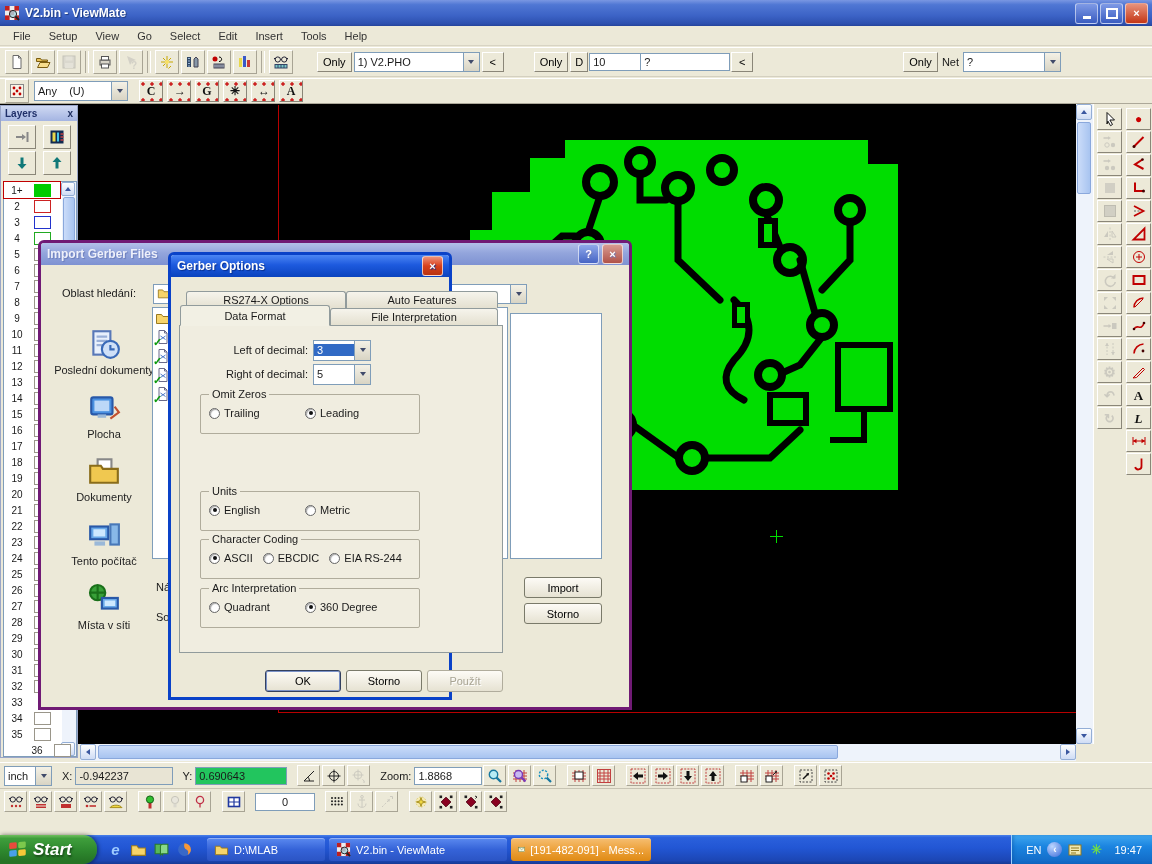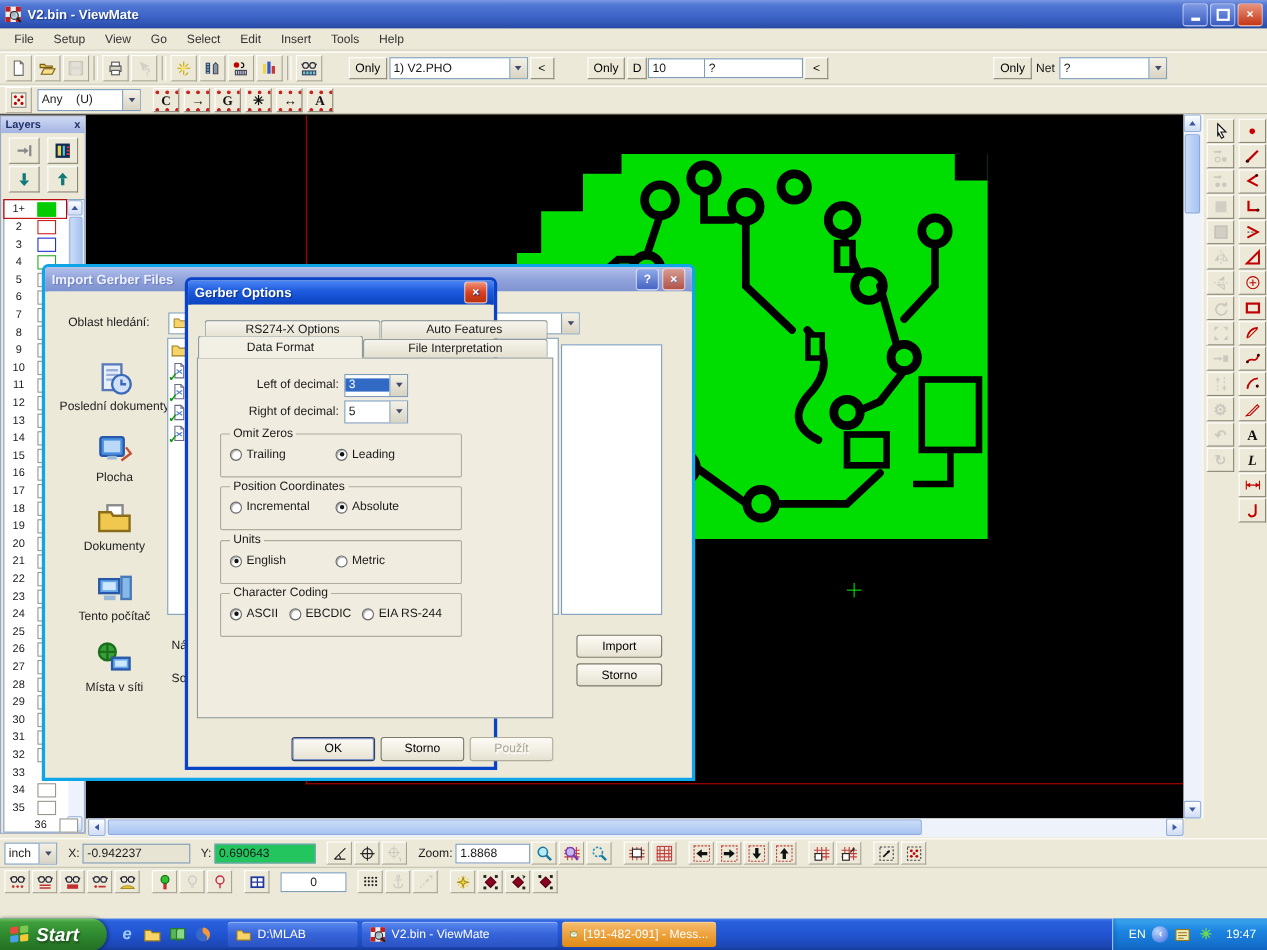--- a/index.html
+++ b/index.html
@@ -89,21 +89,21 @@
   .lrow{position:absolute;left:0;width:56px;height:16px;display:flex;align-items:center;}
   .lrow.lsel{outline:1px solid #c00000;}
   .lnum{width:26px;text-align:center;font-size:10px;}
   .lsw{width:15px;height:11px;border:1px solid #9a968a;background:#fff;margin-left:4px;}
   .lp-scroll{position:absolute;right:0;top:0;width:14px;height:100%;background:#eef3fb;}
   
   .dlg{position:absolute;box-sizing:border-box;background:#ece9d8;border-radius:6px 6px 0 0;}
   .dlg .dtitle{height:22px;display:flex;align-items:center;padding:0 6px;border-radius:3px 3px 0 0;
     color:#fff;font-weight:bold;font-size:12px;}
   .dlg .dbody{position:absolute;left:3px;right:3px;top:22px;bottom:3px;background:#ece9d8;}
-  .dlg-inactive{border:3px solid #0ea5e9;}
+  .dlg-inactive{border:3px solid #701a75;}
   .dlg-inactive .dtitle{background:linear-gradient(180deg,#b3c0ea 0%,#93a5dc 45%,#7e92d2 100%);color:#eef0fa;text-shadow:1px 1px 1px #6a7cba;}
   .dlg-active{border:3px solid #0a42c8;}
   .dlg-active .dtitle{background:linear-gradient(180deg,#4c86f4 0%,#1d5ade 45%,#0a43be 100%);text-shadow:1px 1px 1px #083090;}
   .dbtn{width:19px;height:18px;border-radius:3px;border:1px solid #fffa;margin-left:3px;
     display:flex;align-items:center;justify-content:center;color:#fff;font-weight:bold;font-size:11px;}
   .dbtn.help{background:linear-gradient(180deg,#8fa8ea,#4664c4);}
   .dbtn.closei{background:linear-gradient(180deg,#d89a90,#b05248);}
   .dbtn.closea{background:linear-gradient(180deg,#ef9077,#d8401c 50%,#b83210);}
   .sunkwhite{background:#fff;border:1px solid #7f9db9;box-sizing:border-box;}
   
@@ -1010,33 +1010,20 @@
               <label class="ropt">
                 <span class="rb"></span>
                 <span>Trailing</span>
               </label>
               <label class="ropt">
                 <span class="rb on"></span>
                 <span>Leading</span>
               </label>
             </div>
           </div>
-          <div class="grp" style="top: 116px;">
-            <span class="glabel">Position Coordinates</span>
-            <div class="opts o2">
-              <label class="ropt">
-                <span class="rb"></span>
-                <span>Incremental</span>
-              </label>
-              <label class="ropt">
-                <span class="rb on"></span>
-                <span>Absolute</span>
-              </label>
-            </div>
-          </div>
           <div class="grp" style="top: 165px;">
             <span class="glabel">Units</span>
             <div class="opts o2">
               <label class="ropt">
                 <span class="rb on"></span>
                 <span>English</span>
               </label>
               <label class="ropt">
                 <span class="rb"></span>
                 <span>Metric</span>
@@ -1050,20 +1037,33 @@
                 <span class="rb on"></span>
                 <span>ASCII</span>
               </label>
               <label class="ropt">
                 <span class="rb"></span>
                 <span>EBCDIC</span>
               </label>
               <label class="ropt">
                 <span class="rb"></span>
                 <span>EIA RS-244</span>
+              </label>
+            </div>
+          </div>
+          <div class="grp" style="top: 262px;">
+            <span class="glabel">Arc Interpretation</span>
+            <div class="opts o2">
+              <label class="ropt">
+                <span class="rb"></span>
+                <span>Quadrant</span>
+              </label>
+              <label class="ropt">
+                <span class="rb on"></span>
+                <span>360 Degree</span>
               </label>
             </div>
           </div>
         </div>
       <button class="pbtn def" style="left:91px;top:393px">OK</button>
       <button class="pbtn" style="left:172px;top:393px">Storno</button>
       <button class="pbtn dis" style="left:253px;top:393px">Použít</button>
     </div>
   </div>
 

